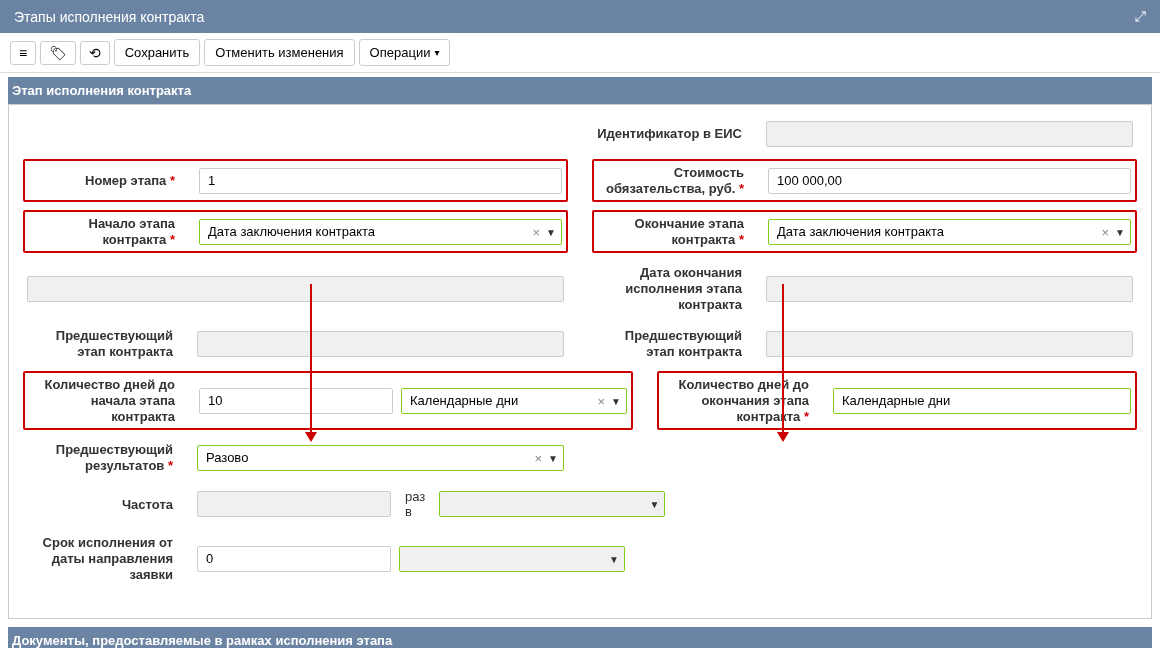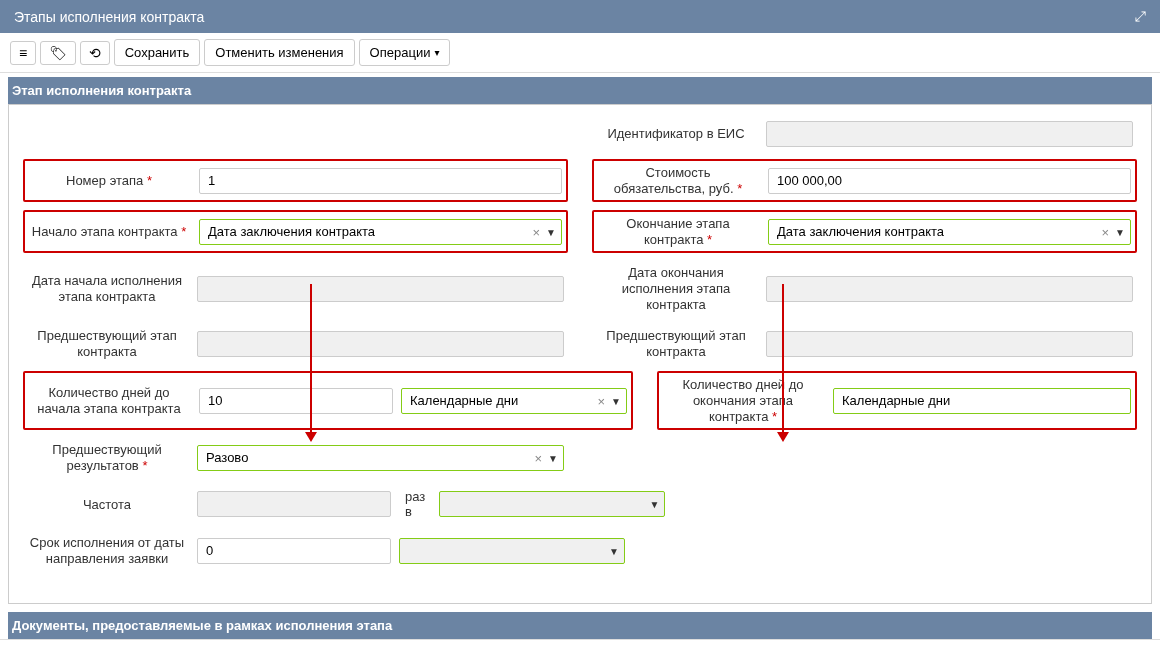--- a/index.html
+++ b/index.html
@@ -73,24 +73,25 @@
       position: relative;
       padding: 4px;
     }
     .form-col.highlighted {
       border: 2px solid #c00;
       border-radius: 2px;
     }
     
     .field-label {
       width: 170px;
-      text-align: center;
-      padding-right: 10px;
+      text-align: right;
+      padding-right: 24px;
       font-size: 13px;
       line-height: 1.2;
+      font-weight: bold;
     }
     .required { color: #c00; }
     
     .field-input {
       flex: 1;
       height: 26px;
       border: 1px solid #ccc;
       border-radius: 2px;
       padding: 0 8px;
       font-size: 13px;
@@ -230,21 +231,20 @@
         <div class="field-select">
           <input class="select-input" value="Дата заключения контракта" style="">
           <span class="select-clear">×</span>
           <span class="select-arrow">▼</span>
         </div>
       </div>
     </div>
 
     <div class="form-row">
       <div class="form-col">
-        <div class="field-label">Дата начала исполнения этапа контракта</div>
         <input class="field-input readonly" readonly="" style="">
       </div>
       <div class="form-col">
         <div class="field-label">Дата окончания исполнения этапа контракта</div>
         <input class="field-input readonly" readonly="" style="">
       </div>
     </div>
 
     <div class="form-row">
       <div class="form-col">

